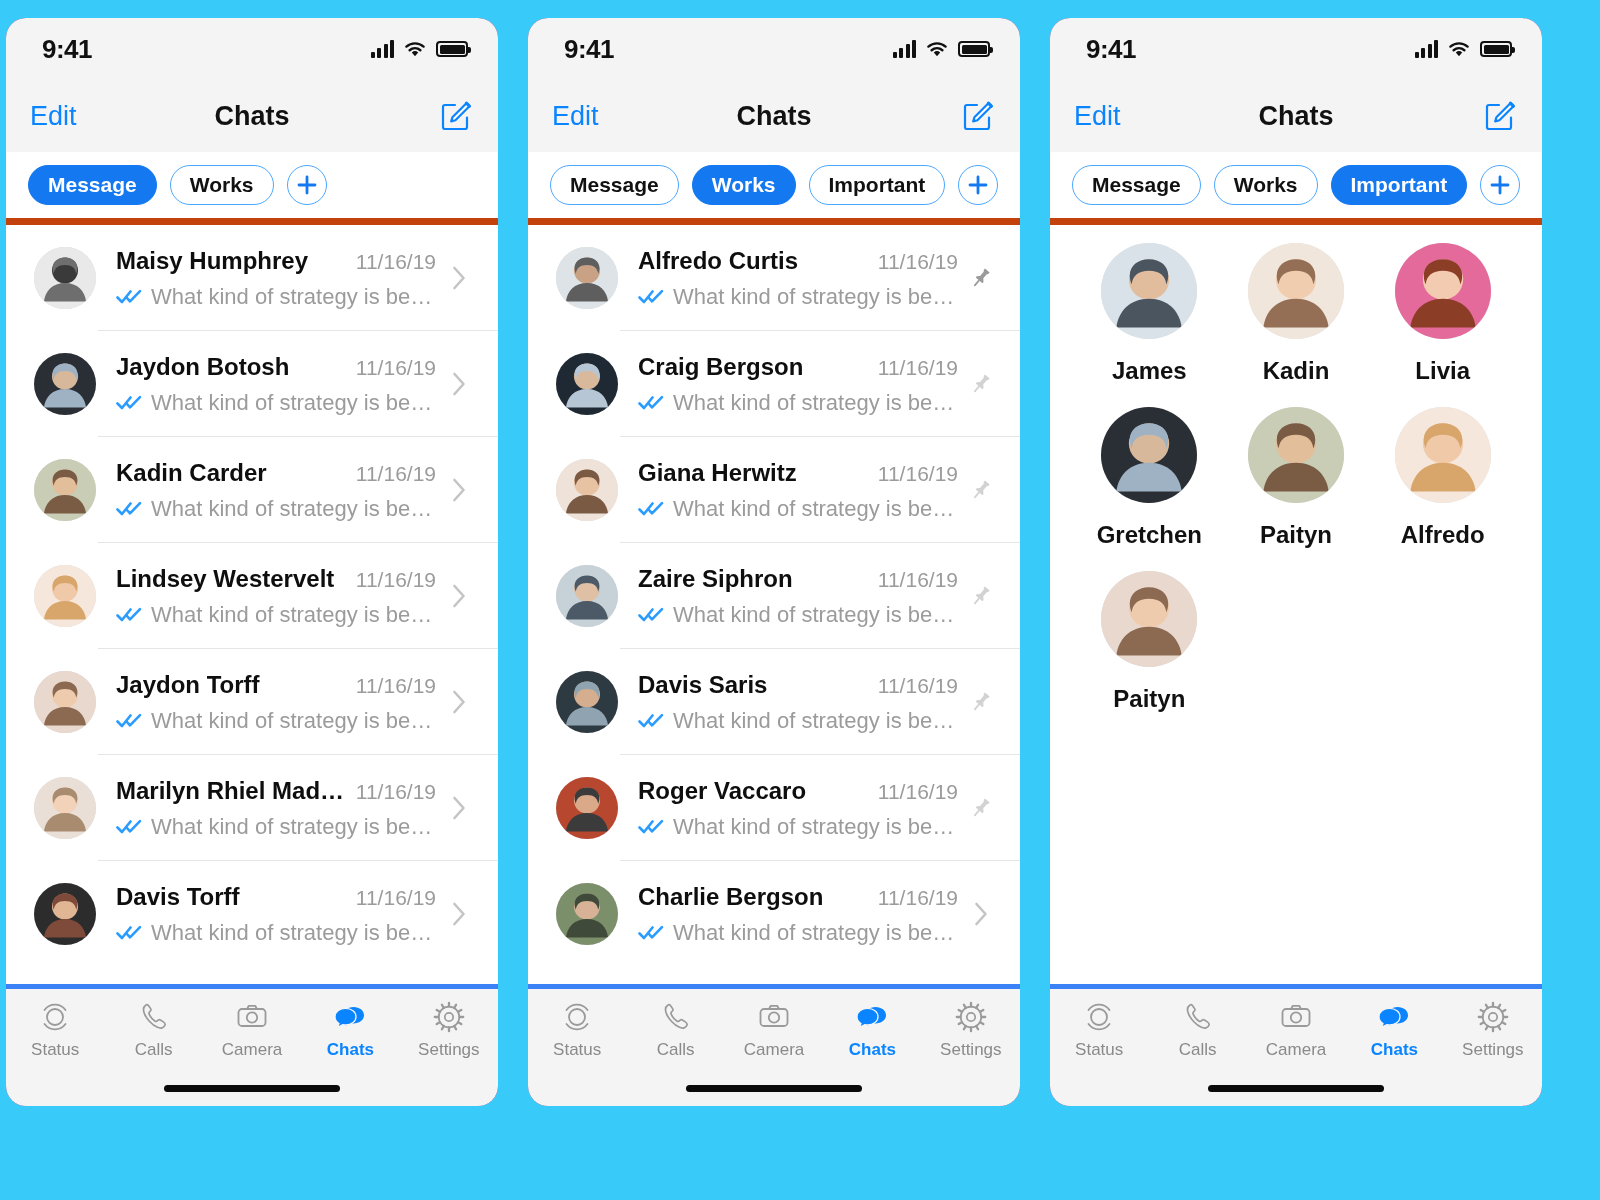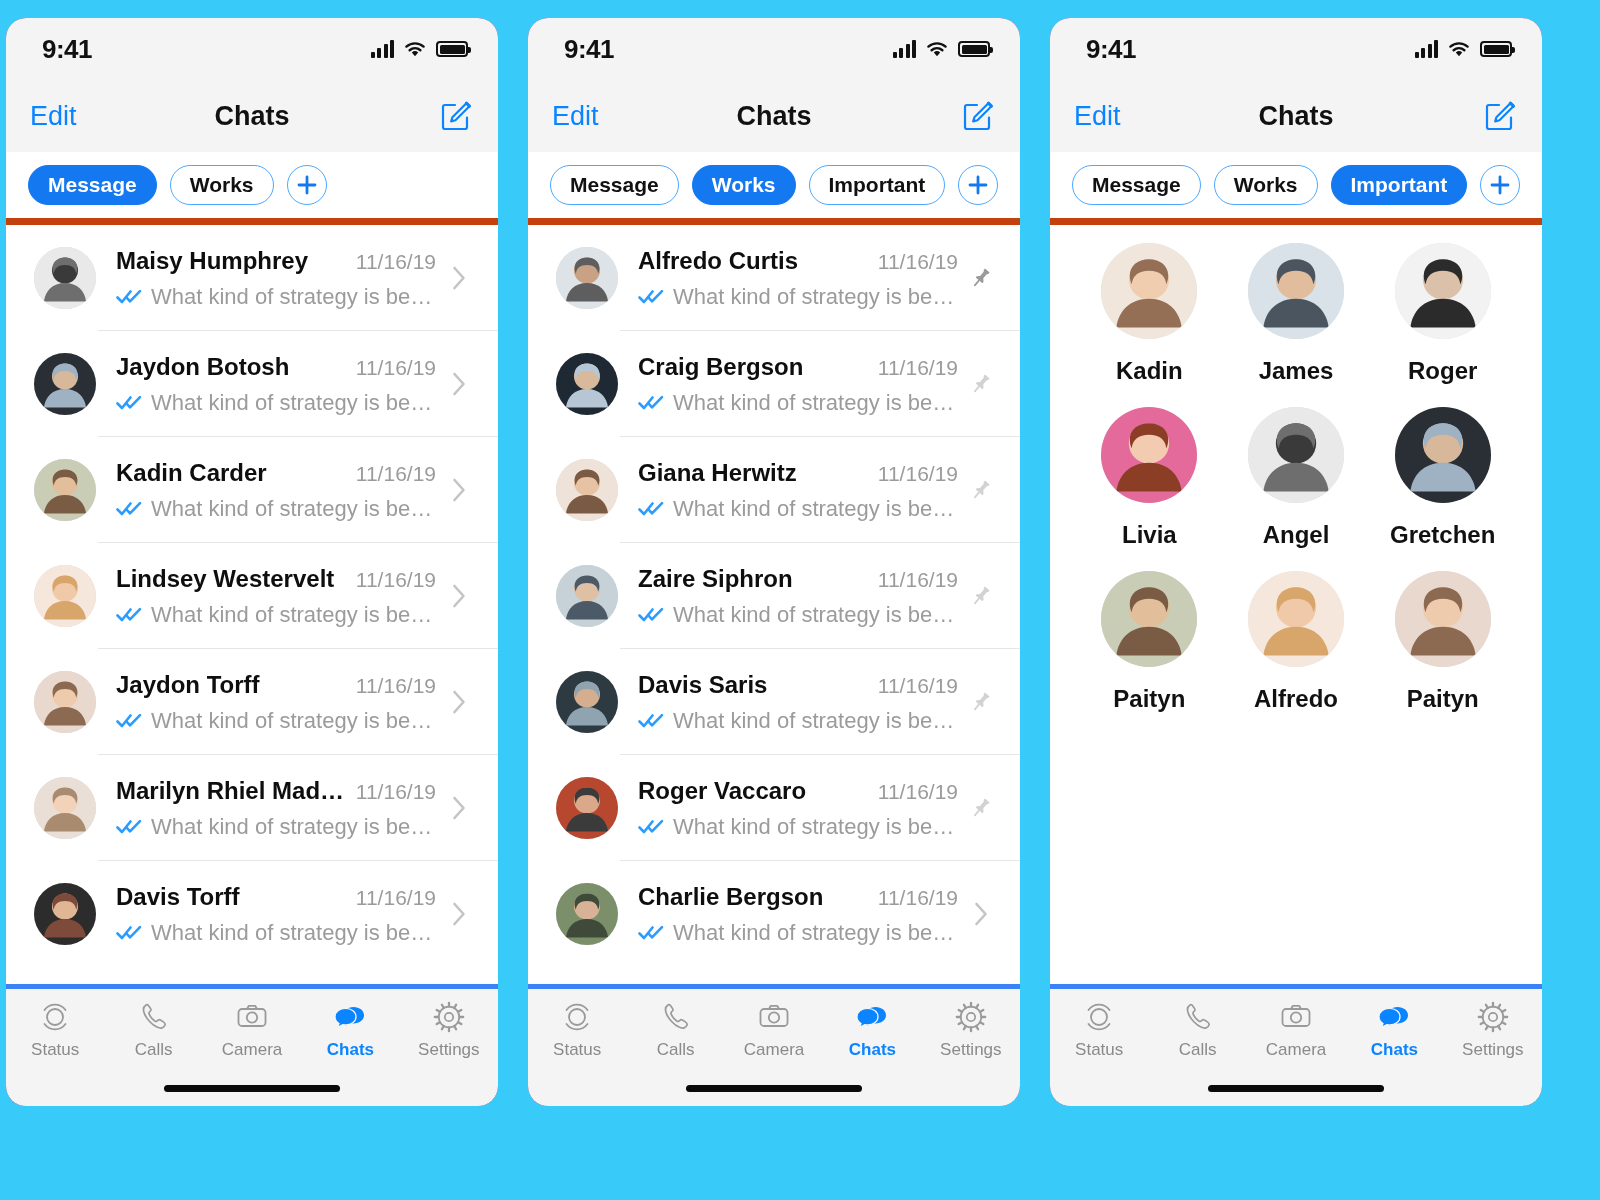--- a/index.html
+++ b/index.html
@@ -972,71 +972,49 @@
     <path d="M11 3 V19 M3 11 H19" stroke="#1478F0" stroke-width="2.8" stroke-linecap="round"></path>
   </svg>
         </div>
   </div>
 
   <div class="content">
         <div class="contact-grid">
       <div class="contact-cell">
         <div class="contact-avatar">
               <svg viewBox="0 0 100 100" width="96" height="96">
+    <rect width="100" height="100" fill="#D9E2E8"></rect>
+    <circle cx="50" cy="38" r="21" fill="#E1BD9D"></circle>
+    <path d="M50 58 c-20 0 -32 13 -34 30 h68 c-2 -17 -14 -30 -34 -30 Z" fill="#4A5560"></path>
+    <path d="M50 17 c-12 0 -20 7 -20 17 c0 4 1 7 2 9 c1 -9 7 -14 18 -14 c11 0 17 5 18 14 c1 -2 2 -5 2 -9 c0 -10 -8 -17 -20 -17 Z" fill="#4A5560"></path>
+  </svg>
+            </div>
+        <div class="contact-name">James</div>
+      </div>
+      <div class="contact-cell">
+        <div class="contact-avatar">
+              <svg viewBox="0 0 100 100" width="96" height="96">
     <rect width="100" height="100" fill="#F0E6DC"></rect>
     <circle cx="50" cy="38" r="21" fill="#F1CDAF"></circle>
     <path d="M50 58 c-20 0 -32 13 -34 30 h68 c-2 -17 -14 -30 -34 -30 Z" fill="#946F55"></path>
     <path d="M50 17 c-12 0 -20 7 -20 17 c0 4 1 7 2 9 c1 -9 7 -14 18 -14 c11 0 17 5 18 14 c1 -2 2 -5 2 -9 c0 -10 -8 -17 -20 -17 Z" fill="#946F55"></path>
   </svg>
             </div>
         <div class="contact-name">Kadin</div>
-      </div>
-      <div class="contact-cell">
-        <div class="contact-avatar">
-              <svg viewBox="0 0 100 100" width="96" height="96">
-    <rect width="100" height="100" fill="#D9E2E8"></rect>
-    <circle cx="50" cy="38" r="21" fill="#E1BD9D"></circle>
-    <path d="M50 58 c-20 0 -32 13 -34 30 h68 c-2 -17 -14 -30 -34 -30 Z" fill="#4A5560"></path>
-    <path d="M50 17 c-12 0 -20 7 -20 17 c0 4 1 7 2 9 c1 -9 7 -14 18 -14 c11 0 17 5 18 14 c1 -2 2 -5 2 -9 c0 -10 -8 -17 -20 -17 Z" fill="#4A5560"></path>
-  </svg>
-            </div>
-        <div class="contact-name">James</div>
-      </div>
-      <div class="contact-cell">
-        <div class="contact-avatar">
-              <svg viewBox="0 0 100 100" width="96" height="96">
-    <rect width="100" height="100" fill="#F2F2F2"></rect>
-    <circle cx="50" cy="38" r="21" fill="#DCC1AA"></circle>
-    <path d="M50 58 c-20 0 -32 13 -34 30 h68 c-2 -17 -14 -30 -34 -30 Z" fill="#2B2B2B"></path>
-    <path d="M50 17 c-12 0 -20 7 -20 17 c0 4 1 7 2 9 c1 -9 7 -14 18 -14 c11 0 17 5 18 14 c1 -2 2 -5 2 -9 c0 -10 -8 -17 -20 -17 Z" fill="#2B2B2B"></path>
-  </svg>
-            </div>
-        <div class="contact-name">Roger</div>
       </div>
       <div class="contact-cell">
         <div class="contact-avatar">
               <svg viewBox="0 0 100 100" width="96" height="96">
     <rect width="100" height="100" fill="#E46A9B"></rect>
     <circle cx="50" cy="38" r="21" fill="#F3CBB0"></circle>
     <path d="M50 58 c-20 0 -32 13 -34 30 h68 c-2 -17 -14 -30 -34 -30 Z" fill="#8C3D26"></path>
     <path d="M50 17 c-12 0 -20 7 -20 17 c0 4 1 7 2 9 c1 -9 7 -14 18 -14 c11 0 17 5 18 14 c1 -2 2 -5 2 -9 c0 -10 -8 -17 -20 -17 Z" fill="#8C3D26"></path>
   </svg>
             </div>
         <div class="contact-name">Livia</div>
-      </div>
-      <div class="contact-cell">
-        <div class="contact-avatar">
-              <svg viewBox="0 0 100 100" width="96" height="96">
-    <rect width="100" height="100" fill="#E9E9E9"></rect>
-    <circle cx="50" cy="38" r="21" fill="#3A3A3A"></circle>
-    <path d="M50 58 c-20 0 -32 13 -34 30 h68 c-2 -17 -14 -30 -34 -30 Z" fill="#6E6E6E"></path>
-    <path d="M50 17 c-12 0 -20 7 -20 17 c0 4 1 7 2 9 c1 -9 7 -14 18 -14 c11 0 17 5 18 14 c1 -2 2 -5 2 -9 c0 -10 -8 -17 -20 -17 Z" fill="#6E6E6E"></path>
-  </svg>
-            </div>
-        <div class="contact-name">Angel</div>
       </div>
       <div class="contact-cell">
         <div class="contact-avatar">
               <svg viewBox="0 0 100 100" width="96" height="96">
     <rect width="100" height="100" fill="#2A2E35"></rect>
     <circle cx="50" cy="38" r="21" fill="#D8B89A"></circle>
     <path d="M50 58 c-20 0 -32 13 -34 30 h68 c-2 -17 -14 -30 -34 -30 Z" fill="#9EB2C4"></path>
     <path d="M50 17 c-12 0 -20 7 -20 17 c0 4 1 7 2 9 c1 -9 7 -14 18 -14 c11 0 17 5 18 14 c1 -2 2 -5 2 -9 c0 -10 -8 -17 -20 -17 Z" fill="#9EB2C4"></path>
   </svg>
             </div>

